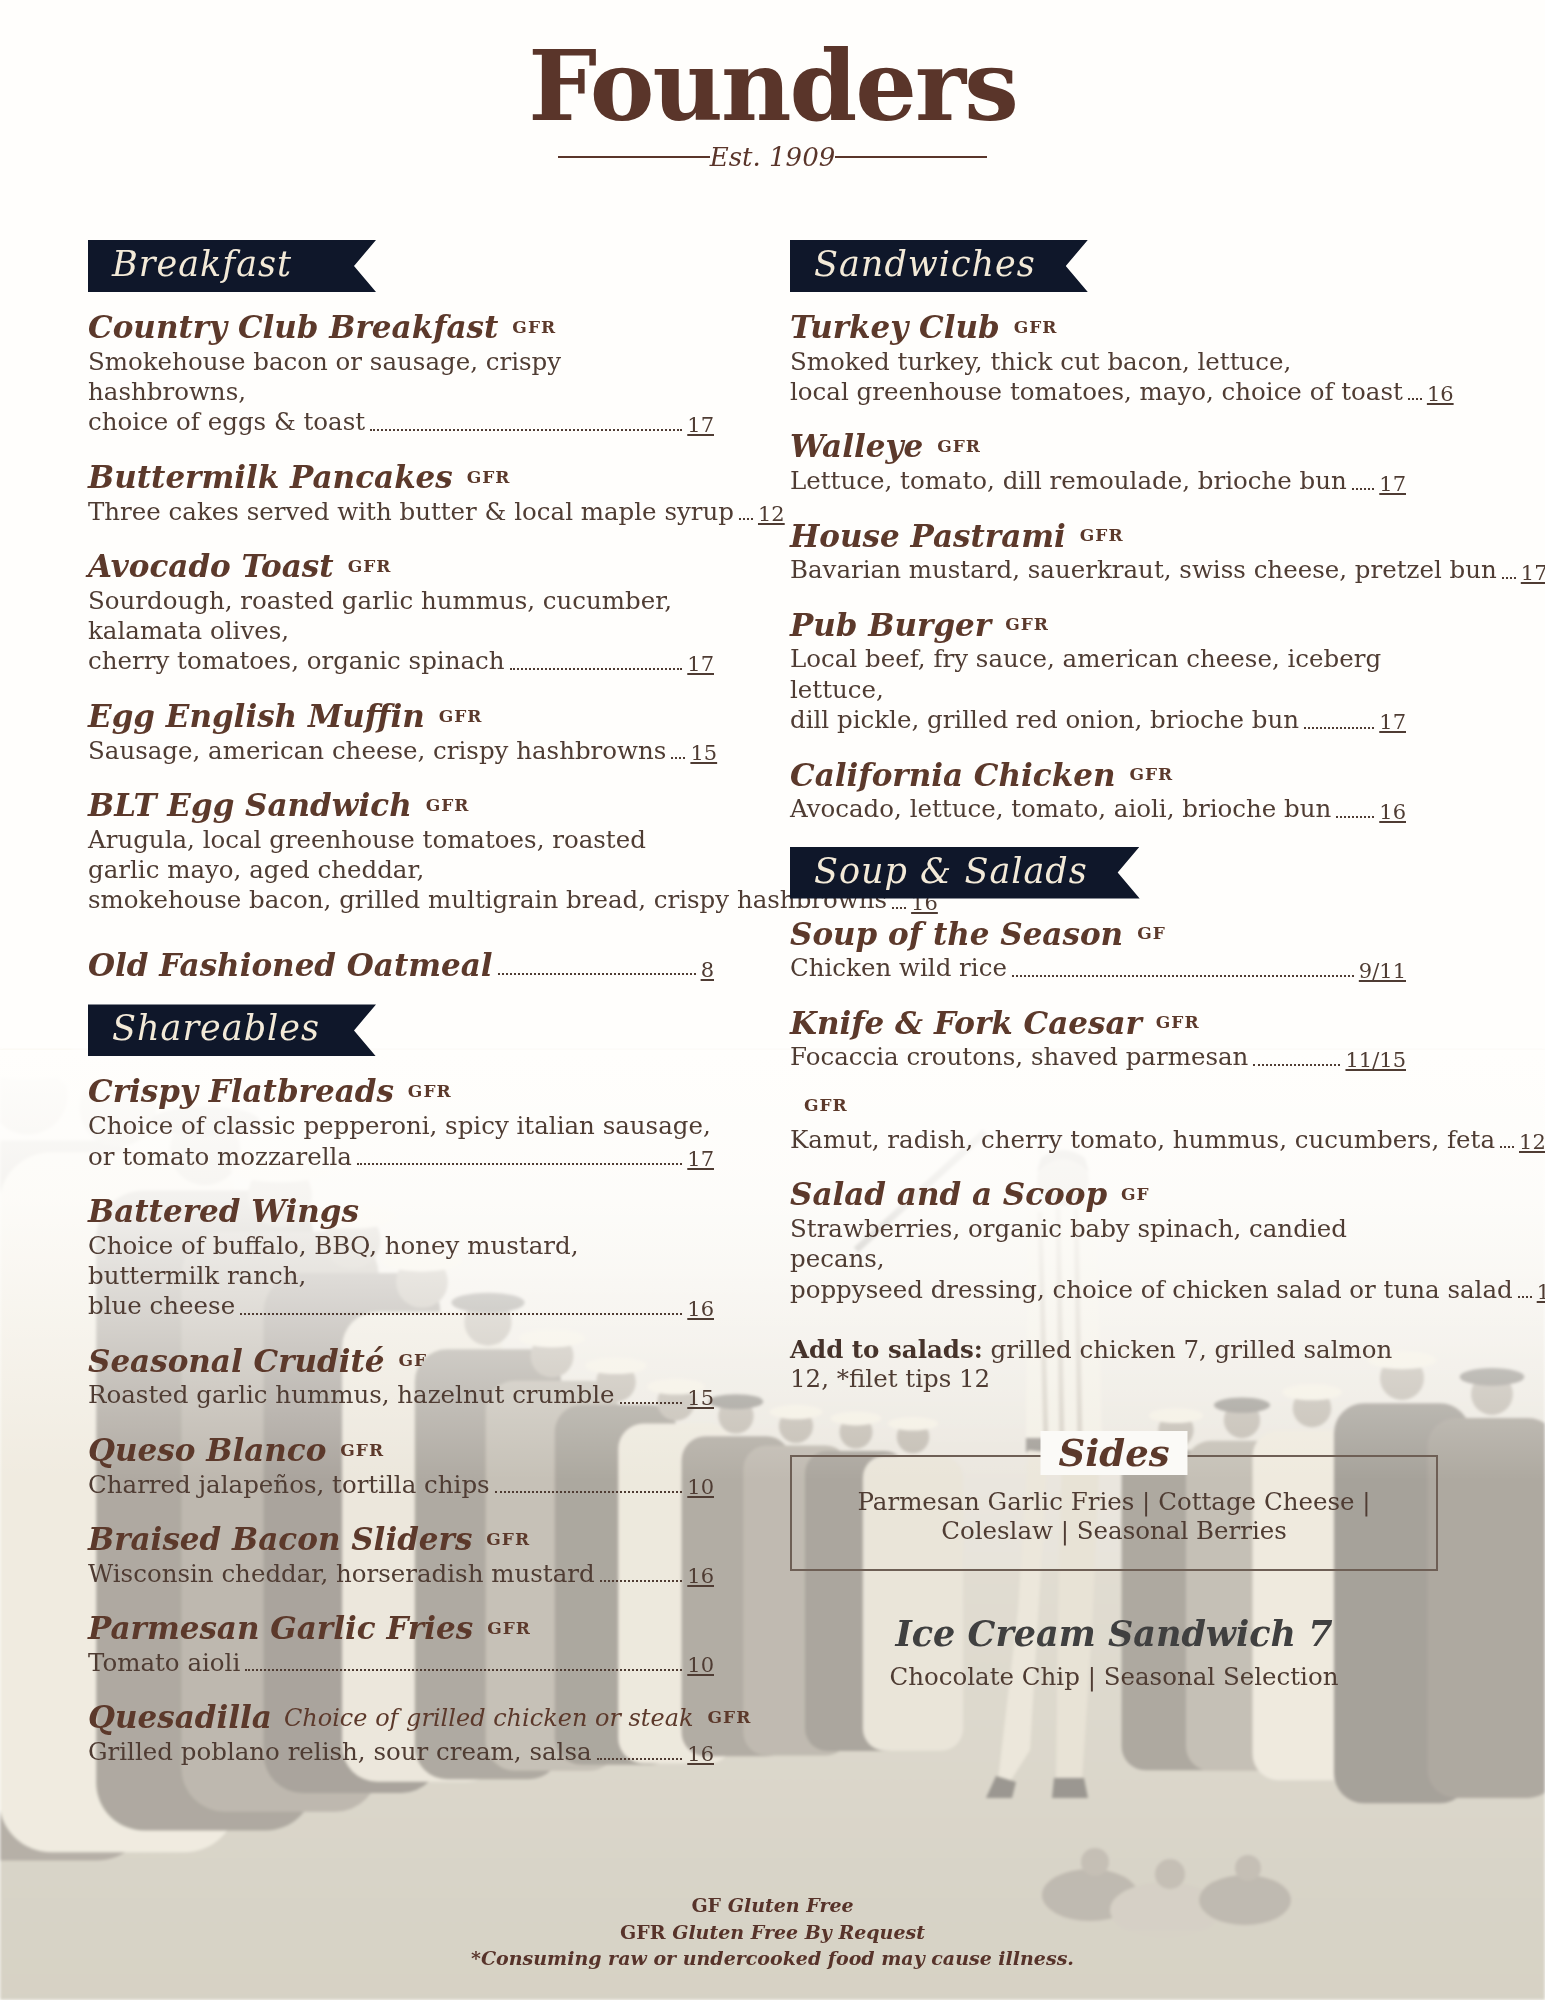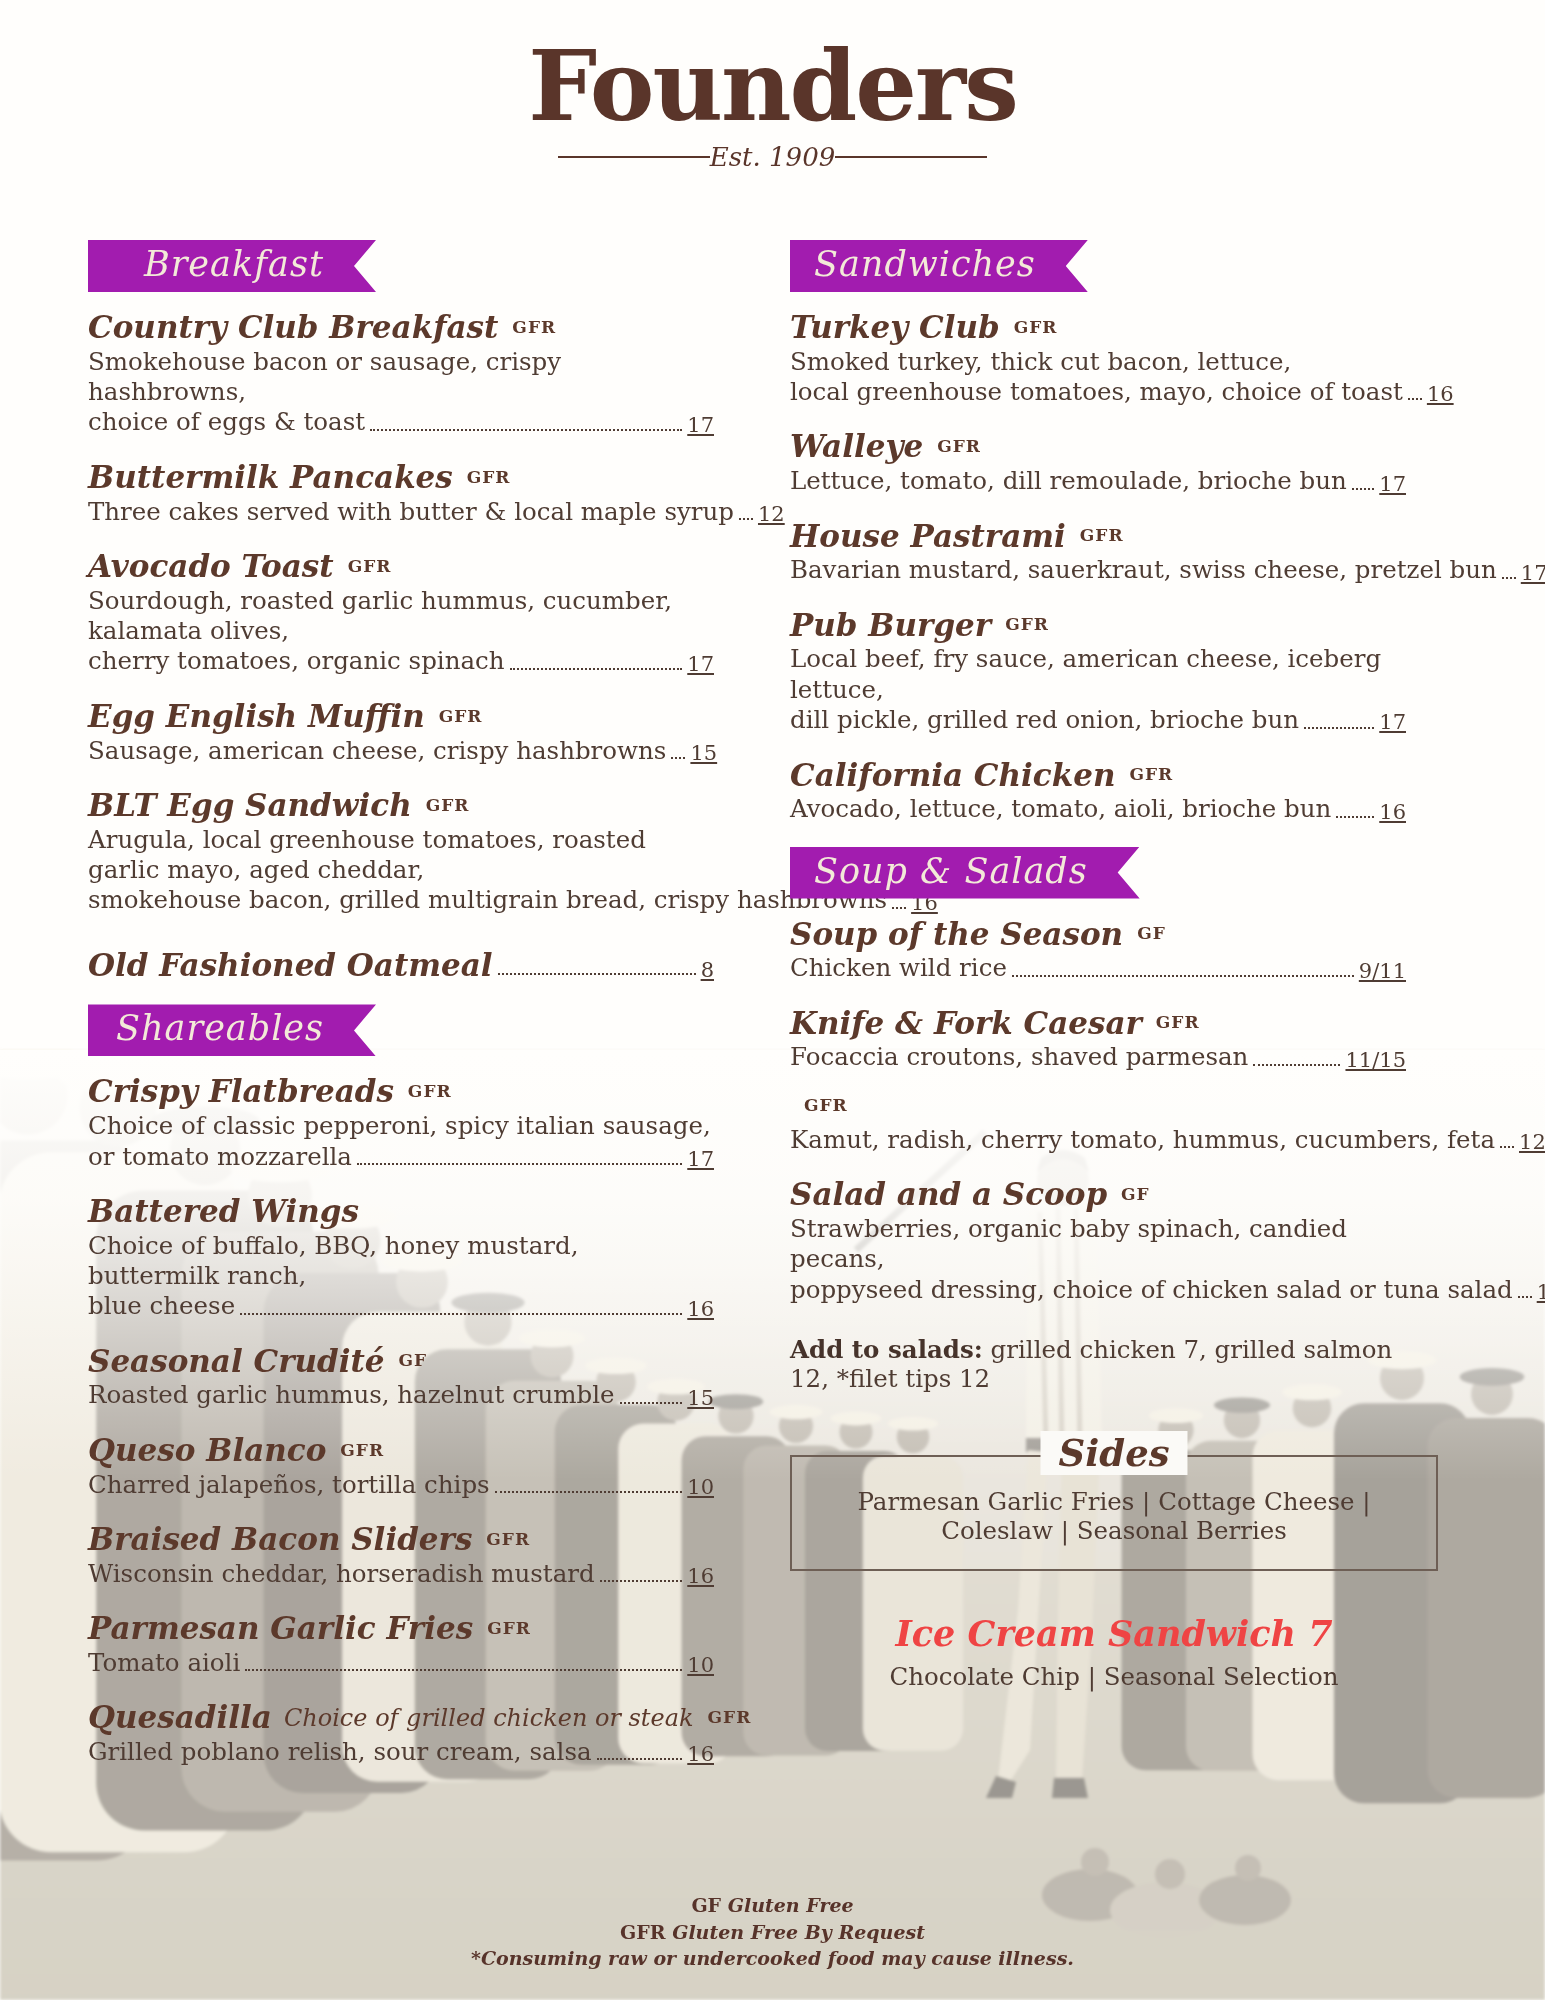--- a/index.html
+++ b/index.html
@@ -30,25 +30,24 @@
   .est-text{font-size:26px;font-style:italic;color:#5a352a;}
 
   
   .col{position:absolute;top:240px;}
   .col-left{left:88px;width:626px;}
   .col-right{left:790px;width:616px;}
 
   .menu-section{margin-bottom:10px;}
   .menu-section + .menu-section{margin-top:16px;}
   .banner{
-    background:#a21caf;color:#f3ead8;
+    background:#0f172a;color:#f3ead8;
     width:max-content;min-width:212px;
     padding:4px 52px 8px 24px;margin-bottom:18px;
     clip-path:polygon(0 0,100% 0,calc(100% - 22px) 50%,100% 100%,0 100%);
-    text-align:right;
   }
   .banner-text{font-size:35px;font-style:italic;letter-spacing:1px;}
 
   .menu-item{margin-bottom:22px;}
   .menu-item.name-price{margin-top:32px;}
   .item-name-row{display:flex;align-items:flex-end;}
   .item-name{
     font-size:31px;font-weight:bold;font-style:italic;color:#5c392b;
     line-height:1.12;white-space:nowrap;
   }
@@ -74,21 +73,21 @@
     padding:30px 18px 24px;
   }
   .sides-title{
     position:absolute;top:-26px;left:50%;transform:translateX(-50%);
     background:#fbfaf7;padding:0 18px;
     font-size:37px;font-weight:bold;font-style:italic;color:#5c392b;white-space:nowrap;
   }
   .sides-items{font-size:24.5px;color:#4f3c33;}
 
   .dessert{margin-top:42px;text-align:center;width:648px;}
-  .dessert-title{font-size:35px;font-weight:bold;font-style:italic;color:#ef4444;}
+  .dessert-title{font-size:35px;font-weight:bold;font-style:italic;color:#404040;}
   .dessert-sub{font-size:24.5px;color:#4f3c33;margin-top:8px;}
 
   
   .footer{
     position:absolute;top:1892px;left:0;width:100%;text-align:center;
     font-size:19px;line-height:1.4;color:#57332a;font-weight:bold;
   }
   .footer .code{font-style:normal;}
   .footer i{font-style:italic;}
 </style>

